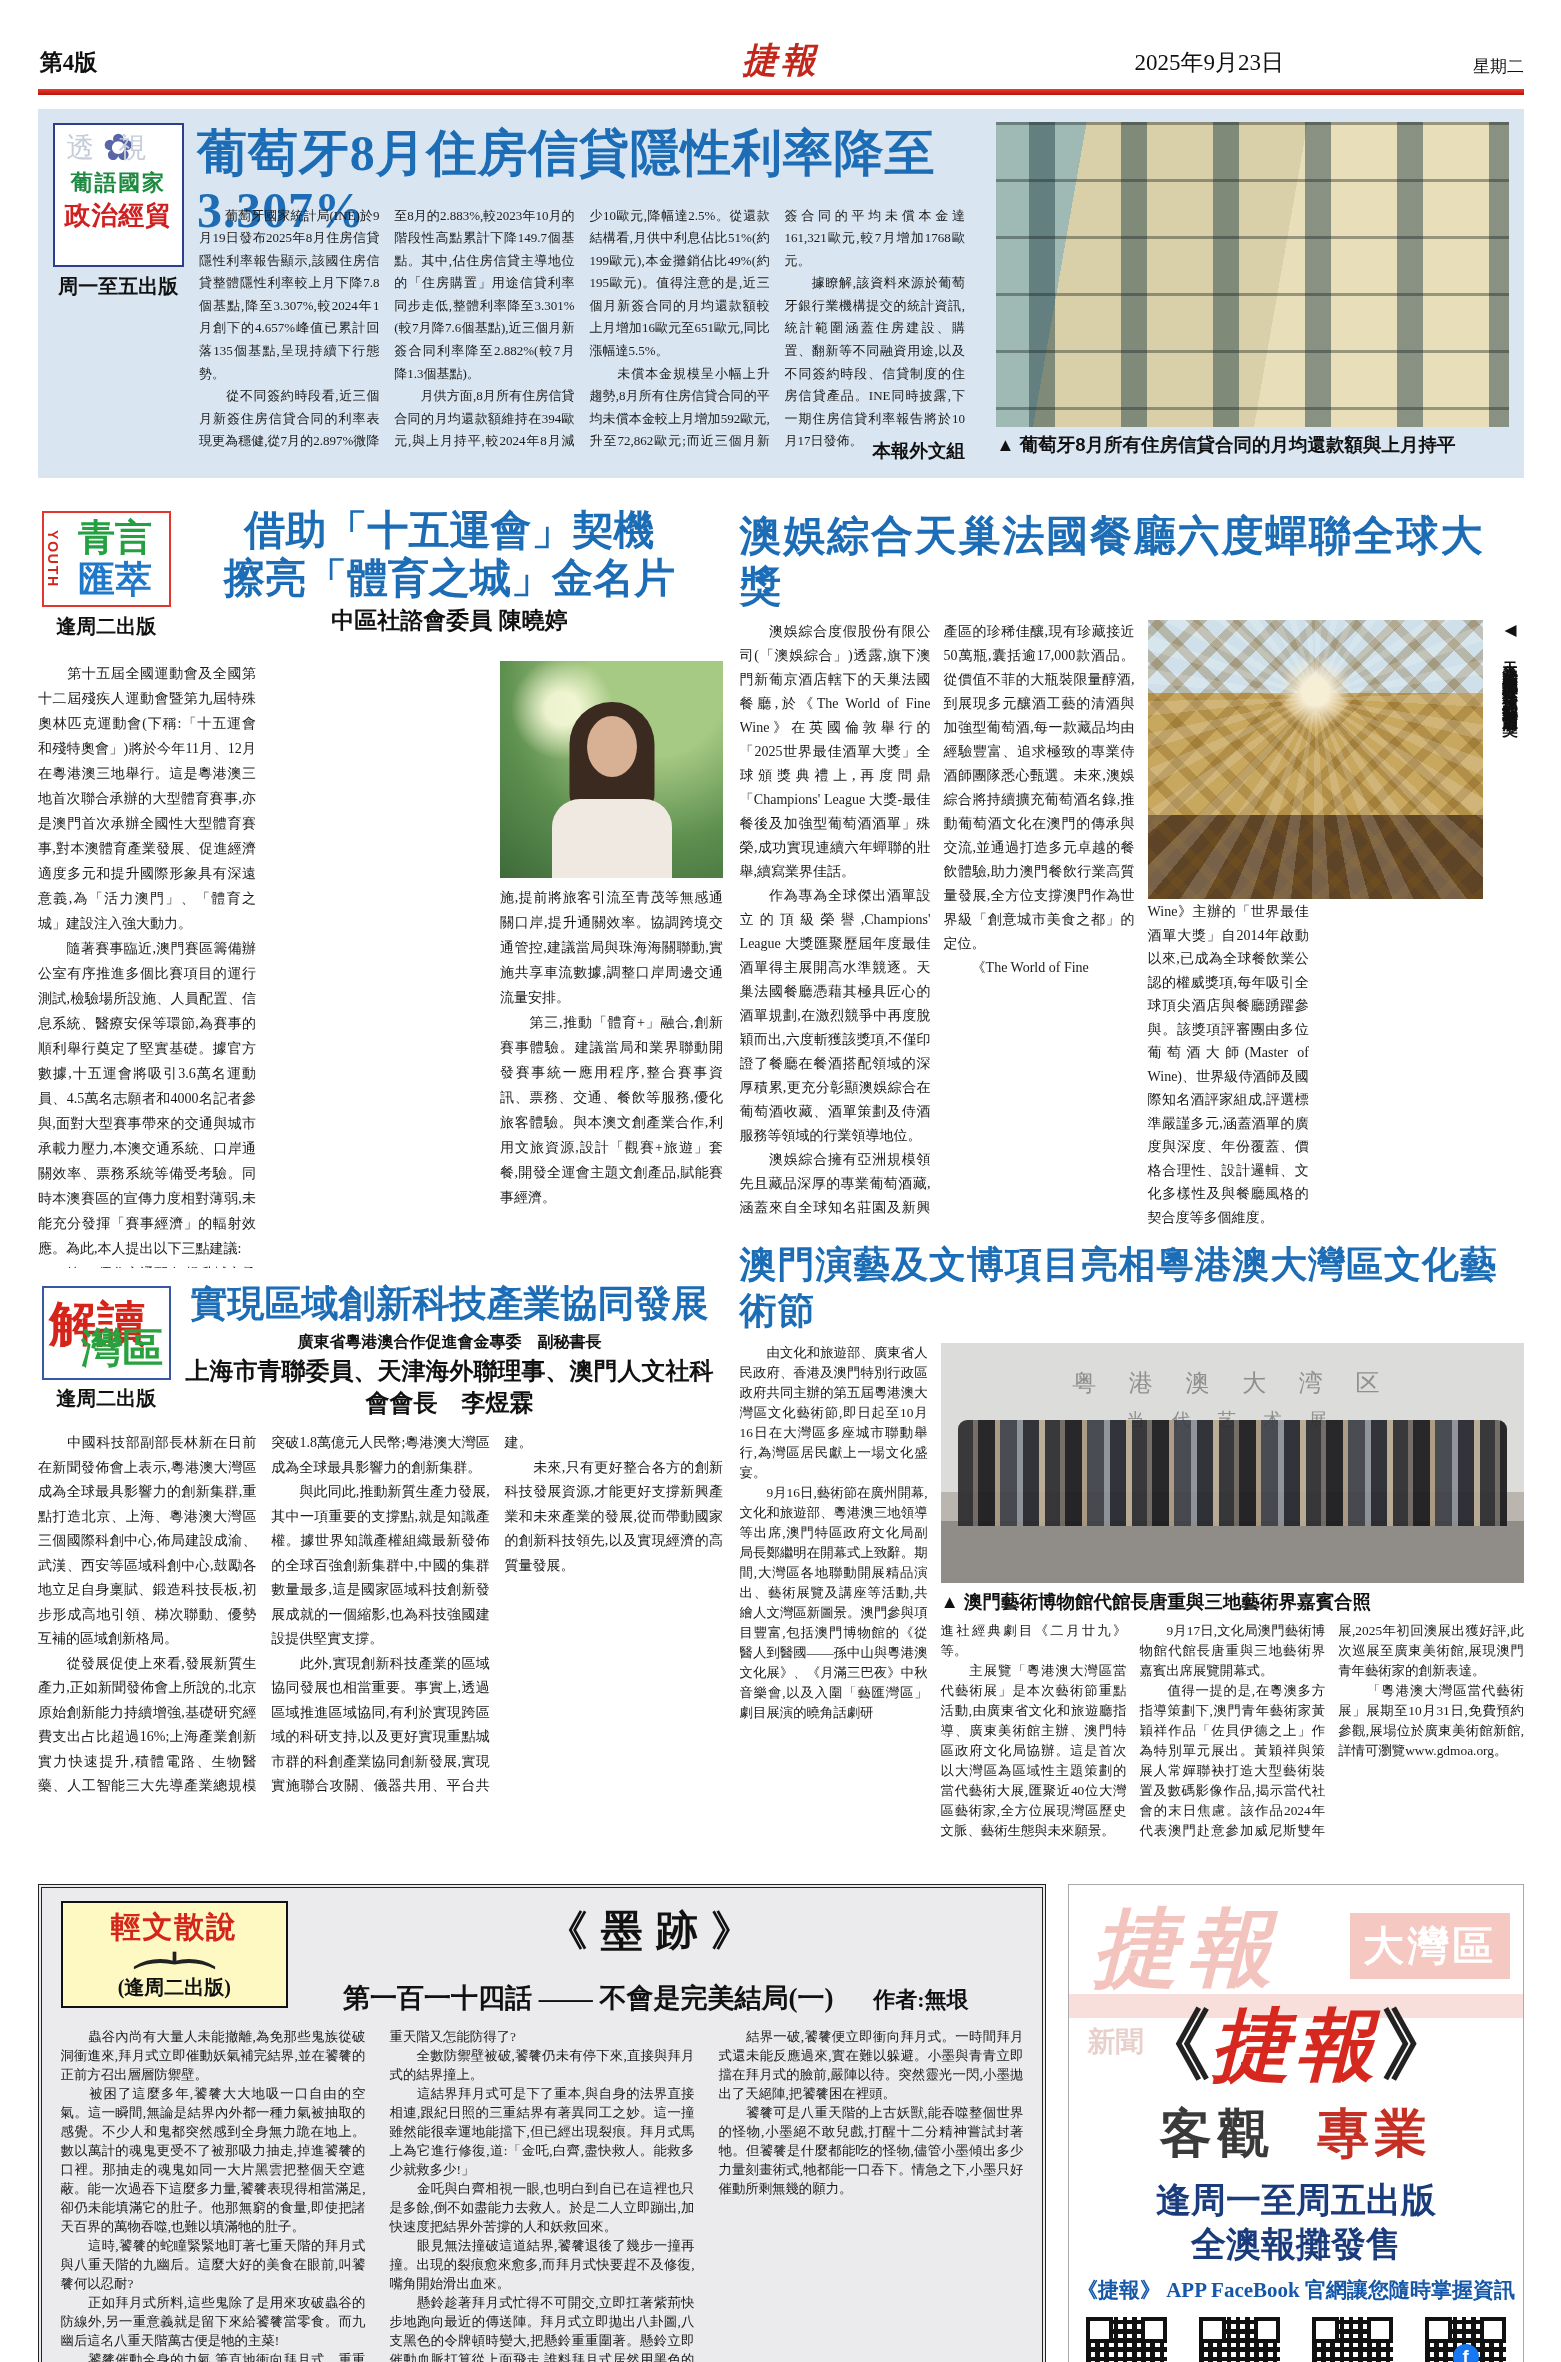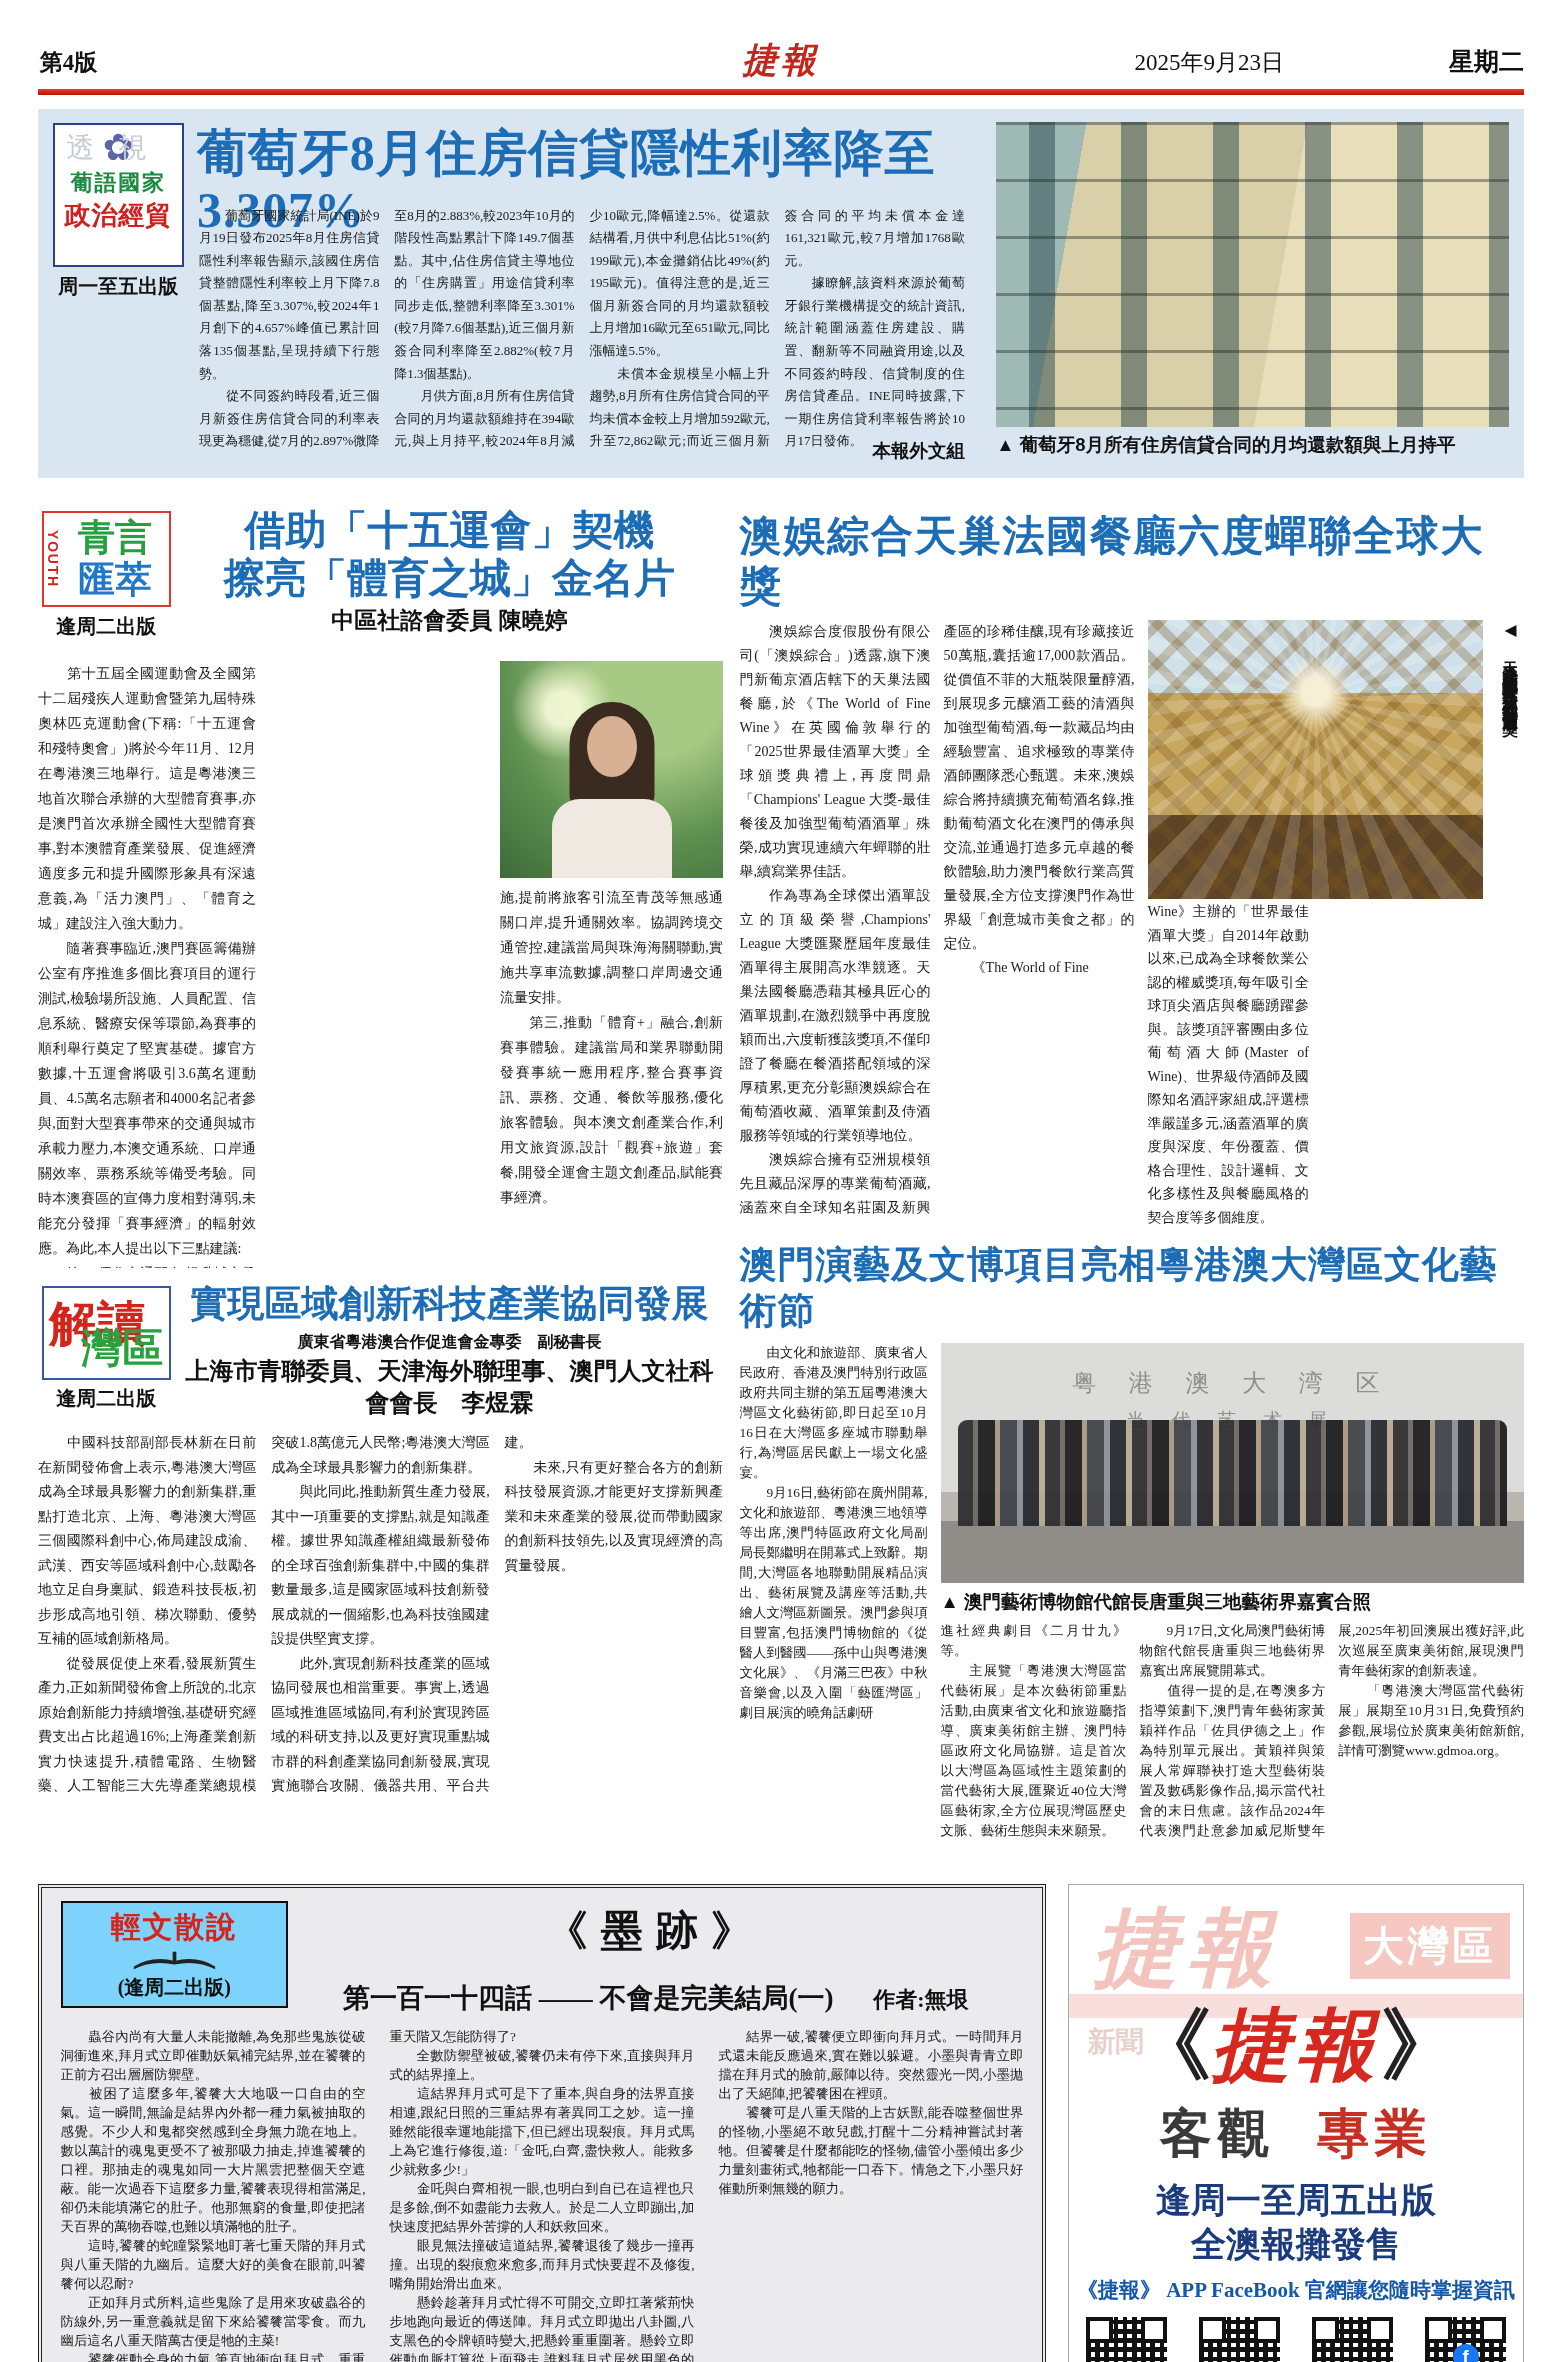--- a/index.html
+++ b/index.html
@@ -8,21 +8,21 @@
   .inner{margin:0 38px;width:1486px;}
   .sans{font-family:"Liberation Sans","DejaVu Sans",sans-serif;}
   .prose{white-space:pre-line;text-align:justify;color:#1a1a1a;}
 
   
   .phead{position:relative;height:89px;}
   .phead .ed{position:absolute;left:1.8px;bottom:11px;font-size:23px;font-weight:bold;}
   .phead .mast{position:absolute;left:50%;transform:translateX(-50%);bottom:5.5px;font-size:35px;
                font-weight:bold;font-style:italic;color:#c2271c;letter-spacing:3.7px;}
   .phead .pdate{position:absolute;right:240px;bottom:11px;font-size:23px;}
-  .phead .wday{position:absolute;right:0;bottom:11px;font-size:25px;font-weight:bold;}
+  .phead .wday{position:absolute;right:0;bottom:11px;font-size:17px;font-weight:normal;}
   .rule-red{height:5.5px;background:linear-gradient(#ee3a2c,#b5140a);}
 
   
   .art1{position:relative;margin-top:14px;background:#d9e6f2;height:369px;padding:0;}
   .k-pt{position:absolute;left:14.8px;top:14.8px;width:131px;}
   .k-box{position:relative;border:2.8px solid #2c3f8f;background:#fff;height:138px;text-align:center;padding-top:1.8px;}
   .k-water{position:absolute;top:3.7px;left:5.5px;right:5.5px;font-size:28px;color:#c6cdd9;letter-spacing:24px;text-align:center;}
   .k-flower{font-size:37px;color:#5866a8;line-height:41px;display:block;}
   .k-l1{display:block;font-size:22px;font-weight:bold;color:#1e8a41;letter-spacing:1.8px;}
   .k-l2{display:block;font-size:26px;font-weight:bold;color:#cf1f1f;letter-spacing:0.9px;}
@@ -108,21 +108,21 @@
   .g-b2{font-size:18.5px;letter-spacing:11px;display:block;margin-top:7.4px;}
   .g-people{position:absolute;bottom:24%;left:3%;right:3%;height:44%;border-radius:9.2px 9.2px 0 0;opacity:.92;background:
       repeating-linear-gradient(90deg,#2b2b2e 0 14.8px,#6c6560 14.8px 20px,#18181b 20px 37px,#a8977f 37px 42px,#3c3f45 42px 59px,#8a8f96 59px 65px,#23252b 65px 81px,#b8aa92 81px 87px);}
   .a4-cols{margin-top:7.4px;height:233px;columns:3;column-gap:13px;column-fill:auto;font-size:13.4px;line-height:20px;}
 
   
   .bottomrow{display:flex;gap:22px;margin-top:24px;}
   .storybox{position:relative;width:1008px;height:580px;box-sizing:border-box;border:4.6px double #222;
             background:#ebebed;padding:13px 18.5px;}
   .sb-head{display:flex;align-items:flex-start;}
-  .sb-logo{width:220px;border:2.8px solid #111;background:#7dd3fc;text-align:center;padding:3.7px 1.8px 5.5px 1.8px;}
+  .sb-logo{width:220px;border:2.8px solid #111;background:#fef9c3;text-align:center;padding:3.7px 1.8px 5.5px 1.8px;}
   .sb-logo-t{font-size:30px;font-weight:bold;color:#d5251b;letter-spacing:1.8px;}
   .sb-book{display:block;margin:0 auto;}
   .sb-logo-s{font-size:20px;font-weight:bold;margin-top:1.8px;}
   .sb-titles{flex:1;text-align:center;}
   .sb-title{font-size:42px;font-weight:bold;letter-spacing:13px;margin-top:1.8px;}
   .sb-sub{font-size:27px;font-weight:bold;margin-top:21px;}
   .sb-author{font-size:22px;font-weight:bold;margin-left:33px;}
   .sb-body{margin-top:11px;height:441px;overflow:hidden;columns:3;column-gap:24px;column-fill:auto;
            font-size:13.4px;line-height:19px;}
 

